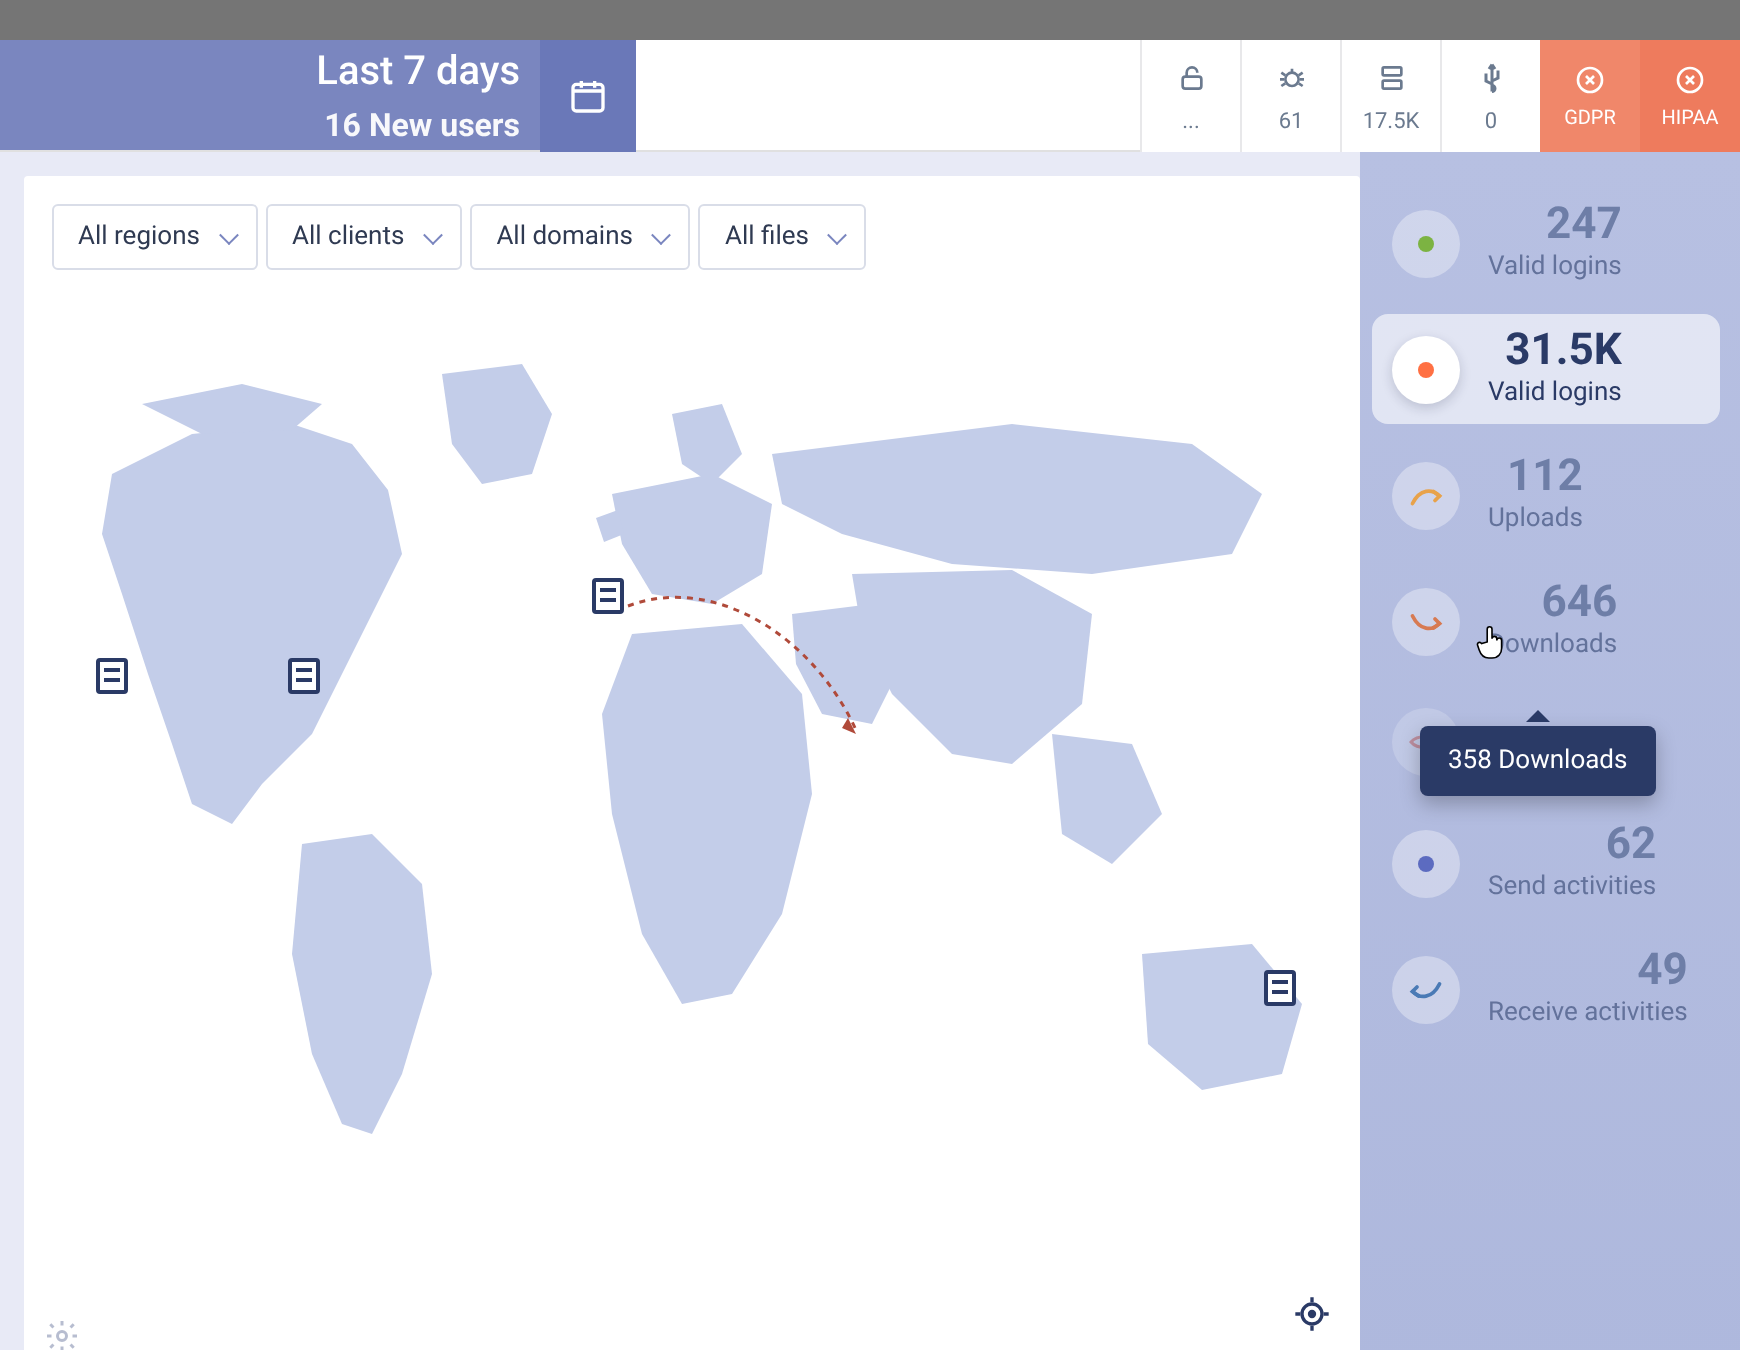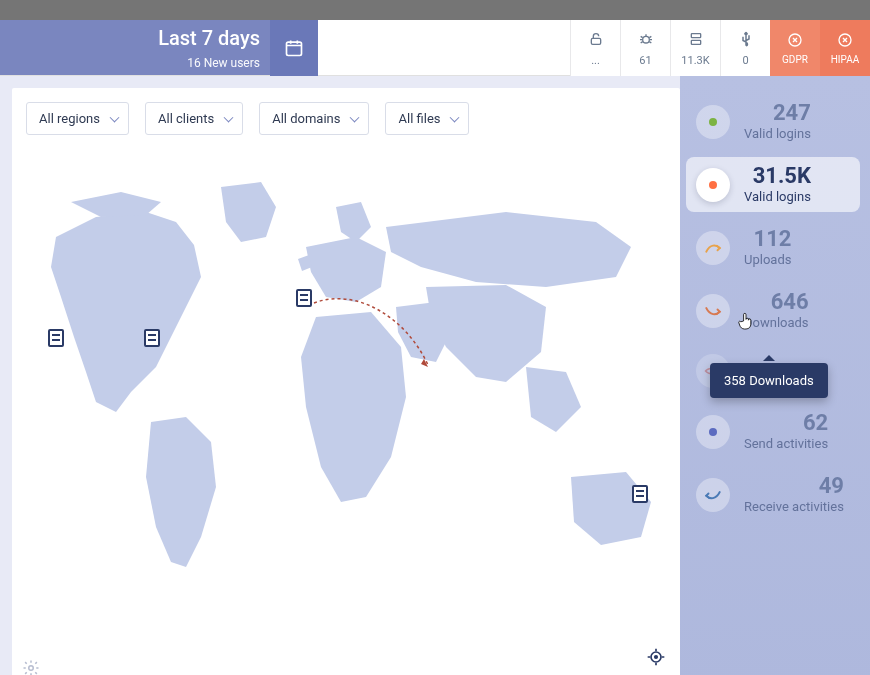--- a/index.html
+++ b/index.html
@@ -31,21 +31,21 @@
     display: flex;
     align-items: center;
     justify-content: flex-end;
     position: relative;
   }
   .header-range-inner {
     padding-right: 10px;
     text-align: right;
   }
   .header-range .title { font-size: 20px; font-weight: 500; }
-  .header-range .sub { font-size: 12px; opacity: .95; margin-top: 6px; }
+  .header-range .sub { font-size: 16px; opacity: .95; margin-top: 6px; font-weight: bold; }
   .cal-btn {
     width: 48px; height: 56px;
     background: #6a78b8;
     display: flex; align-items: center; justify-content: center;
     color: #fff;
   }
   .header-spacer { flex: 1; background: #fff; }
   .stat-cells { display: flex; }
   .stat-cell {
     width: 50px; height: 56px;
@@ -76,21 +76,21 @@
   }
   .map-panel {
     width: 668px;
     background: #fff;
     margin: 12px 0 0 12px;
     position: relative;
     border-radius: 2px;
   }
   .filters {
     display: flex;
-    gap: 16px;
+    gap: 4px;
     padding: 14px 14px 0 14px;
   }
   .filter {
     border: 1px solid #d9dde8;
     border-radius: 3px;
     background: #fff;
     padding: 8px 28px 8px 12px;
     font-size: 13px;
     color: #2f3a52;
     position: relative;
@@ -241,21 +241,21 @@
         <div class="num">61</div>
       </div>
       <div class="stat-cell">
         <div class="ic">
             <svg width="16" height="16" viewBox="0 0 24 24" fill="none" stroke="#6b7a8f" stroke-width="2">
               <rect x="5" y="4" width="14" height="6" rx="1"></rect>
               <rect x="5" y="14" width="14" height="6" rx="1"></rect>
               <path d="M8 7h0M8 17h0"></path>
             </svg>
           </div>
-        <div class="num">11.3K</div>
+        <div class="num">17.5K</div>
       </div>
       <div class="stat-cell">
         <div class="ic">
             <svg width="18" height="18" viewBox="0 0 24 24" fill="none" stroke="#6b7a8f" stroke-width="2">
               <path d="M12 3v18M12 3l-2 3M12 3l2 3M12 21a2 2 0 1 0 0-4M9 10h-1v4l4 2M15 8h1v4l-4 2"></path>
             </svg>
           </div>
         <div class="num">0</div>
       </div>
     </div>

